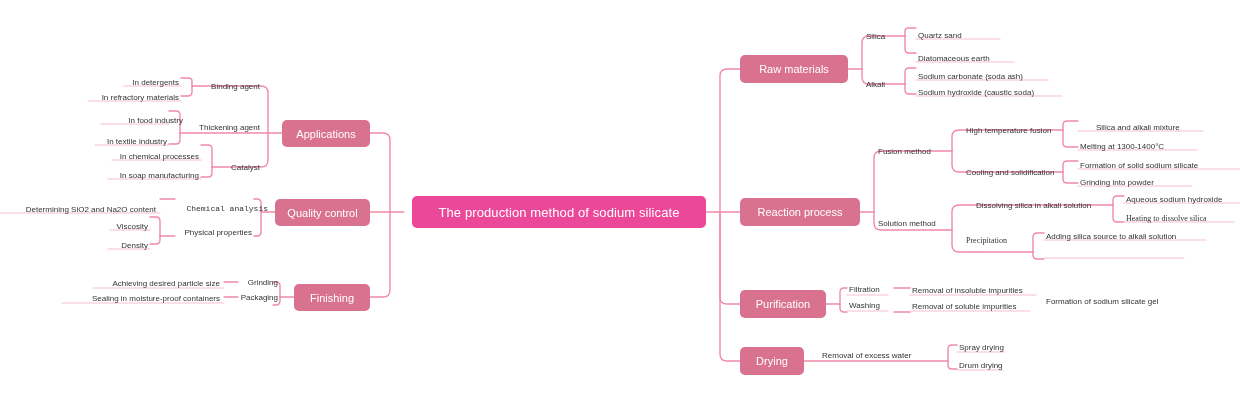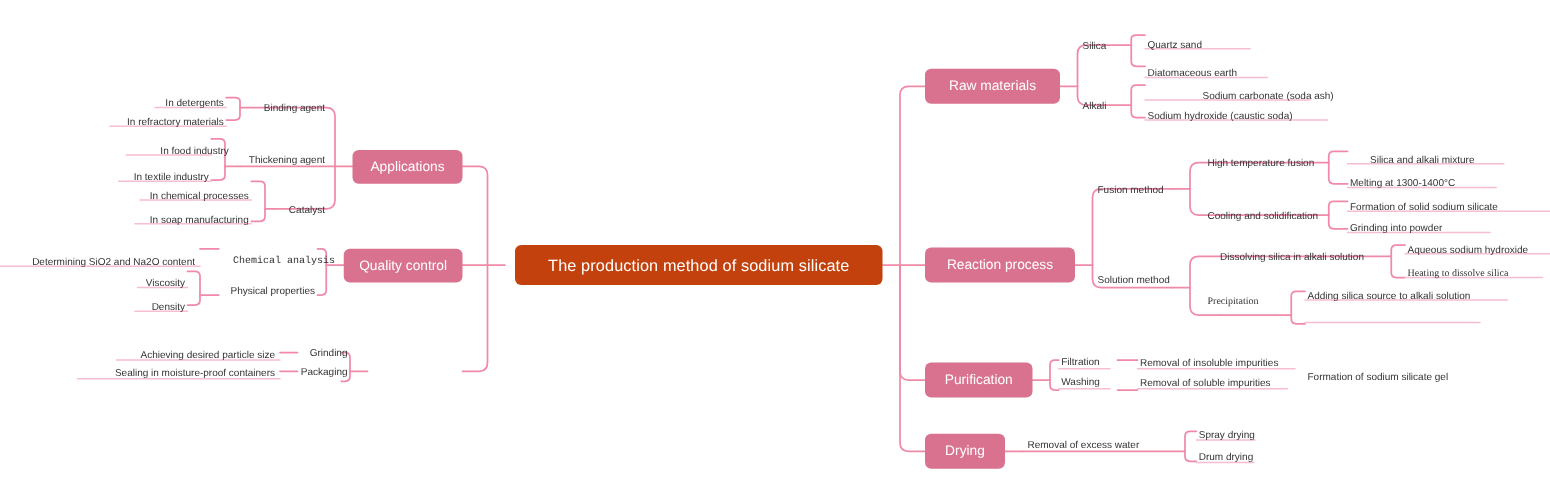--- a/index.html
+++ b/index.html
@@ -8,21 +8,21 @@
     font-family:"Liberation Sans","DejaVu Sans",sans-serif;
     overflow:hidden;position:relative;
   }
   #map{position:absolute;left:0;top:0;width:1240px;height:400px;}
   .svg-layer{position:absolute;left:0;top:0;width:1240px;height:400px;pointer-events:none;}
 
   
   .node{position:absolute;box-sizing:border-box;}
 
   .root{
-    background:#c2410c;color:#ffffff;border-radius:5px;
+    background:#ec4899;color:#ffffff;border-radius:5px;
     font-size:13px;display:flex;align-items:center;justify-content:center;
     padding:0 14px;white-space:nowrap;letter-spacing:.1px;
   }
   .branch{
     background:#d9728f;color:#ffffff;border-radius:5px;
     font-size:11px;display:flex;align-items:center;justify-content:center;
     padding:0 10px;white-space:nowrap;
   }
   .sub{
     color:#333333;font-size:8px;white-space:nowrap;
@@ -178,21 +178,21 @@
 
   <div class="node branch" style="left:740px;top:198px;width:120px;height:28px;">Reaction process</div>
   <div class="node branch" style="left:740px;top:55px;width:108px;height:28px;">Raw materials</div>
   <div class="node branch" style="left:740px;top:290px;width:86px;height:28px;">Purification</div>
   <div class="node branch" style="left:740px;top:347px;width:64px;height:28px;">Drying</div>
 
   <div class="node sub r" style="left:866px;top:30px;height:12px;">Silica</div>
   <div class="node sub r" style="left:866px;top:78px;height:12px;">Alkali</div>
   <div class="node leaf r" style="left:918px;top:28px;height:12px;">Quartz sand</div>
   <div class="node leaf r" style="left:918px;top:51px;height:12px;">Diatomaceous earth</div>
-  <div class="node leaf r" style="left:918px;top:69px;height:12px;margin-left:44px;">Sodium carbonate (soda ash)</div>
+  <div class="node leaf r" style="left:918px;top:69px;height:12px;">Sodium carbonate (soda ash)</div>
   <div class="node leaf r" style="left:918px;top:85px;height:12px;">Sodium hydroxide (caustic soda)</div>
 
   <div class="node sub r" style="left:878px;top:145px;height:12px;">Fusion method</div>
   <div class="node sub r" style="left:878px;top:217px;height:12px;">Solution method</div>
 
   <div class="node sub r" style="left:966px;top:124px;height:12px;">High temperature fusion</div>
   <div class="node sub r" style="left:966px;top:166px;height:12px;">Cooling and solidification</div>
   <div class="node sub r" style="left:976px;top:199px;height:12px;">Dissolving silica in alkali solution</div>
   <div class="node sub r" style="left:966px;top:234px;height:12px;font-family:Liberation Serif, serif;">Precipitation</div>
 
@@ -209,20 +209,21 @@
   <div class="node sub r" style="left:849px;top:299px;height:12px;">Washing</div>
   <div class="node leaf r" style="left:912px;top:283px;height:12px;">Removal of insoluble impurities</div>
   <div class="node leaf r" style="left:912px;top:299px;height:12px;">Removal of soluble impurities</div>
 
   <div class="node sub r" style="left:822px;top:349px;height:12px;">Removal of excess water</div>
   <div class="node leaf r" style="left:959px;top:340px;height:12px;">Spray drying</div>
   <div class="node leaf r" style="left:959px;top:358px;height:12px;">Drum drying</div>
 
   <div class="node branch" style="left:282px;top:120px;width:88px;height:27px;">Applications</div>
   <div class="node branch" style="left:275px;top:199px;width:95px;height:27px;">Quality control</div>
+  <div class="node branch" style="left:294px;top:284px;width:76px;height:27px;">Finishing</div>
 
   <div class="node sub l" style="left:134px;top:80px;width:126px;height:12px;">Binding agent</div>
   <div class="node sub l" style="left:134px;top:121px;width:126px;height:12px;">Thickening agent</div>
   <div class="node sub l" style="left:160px;top:161px;width:100px;height:12px;">Catalyst</div>
 
   <div class="node leaf l" style="left:60px;top:75px;width:119px;height:12px;">In detergents</div>
   <div class="node leaf l" style="left:60px;top:90px;width:119px;height:12px;">In refractory materials</div>
   <div class="node leaf l" style="left:66px;top:113px;width:117px;height:12px;">In food industry</div>
   <div class="node leaf l" style="left:50px;top:134px;width:117px;height:12px;text-align:center;">In textile industry</div>
   <div class="node leaf l" style="left:80px;top:149px;width:119px;height:12px;">In chemical processes</div>

